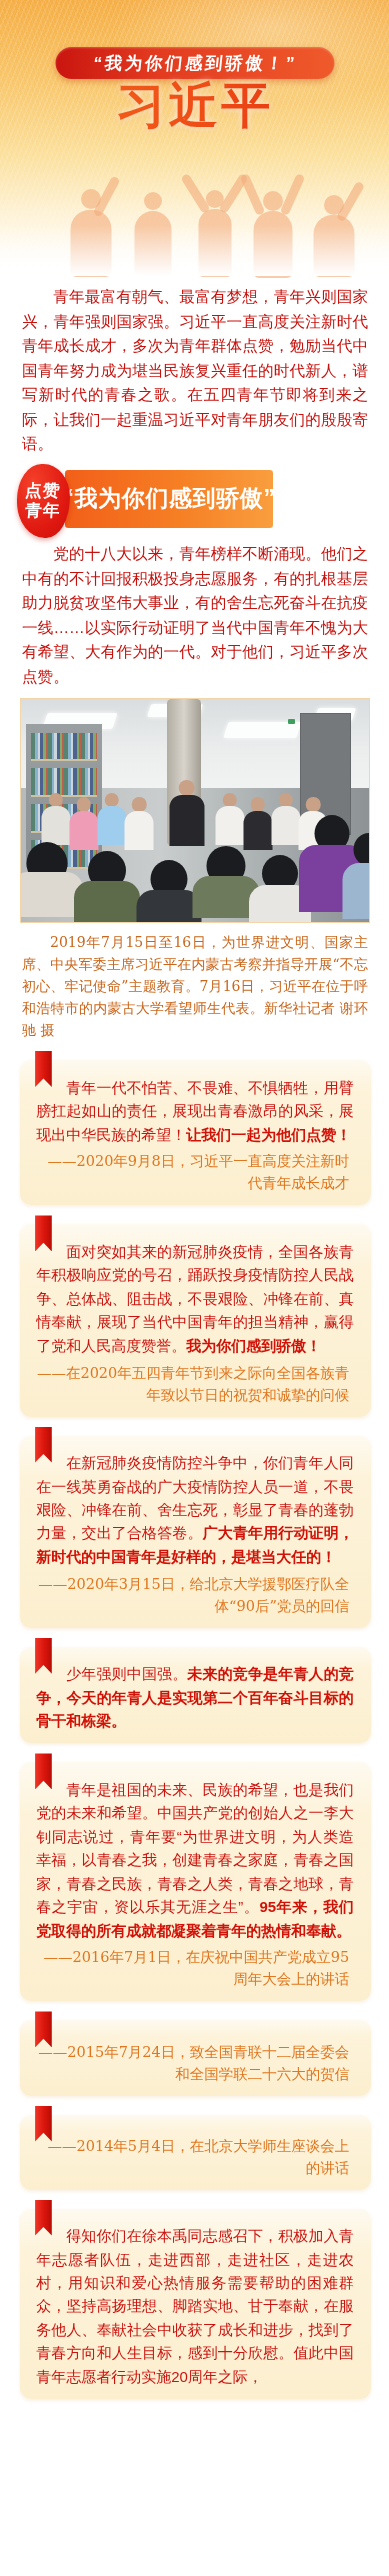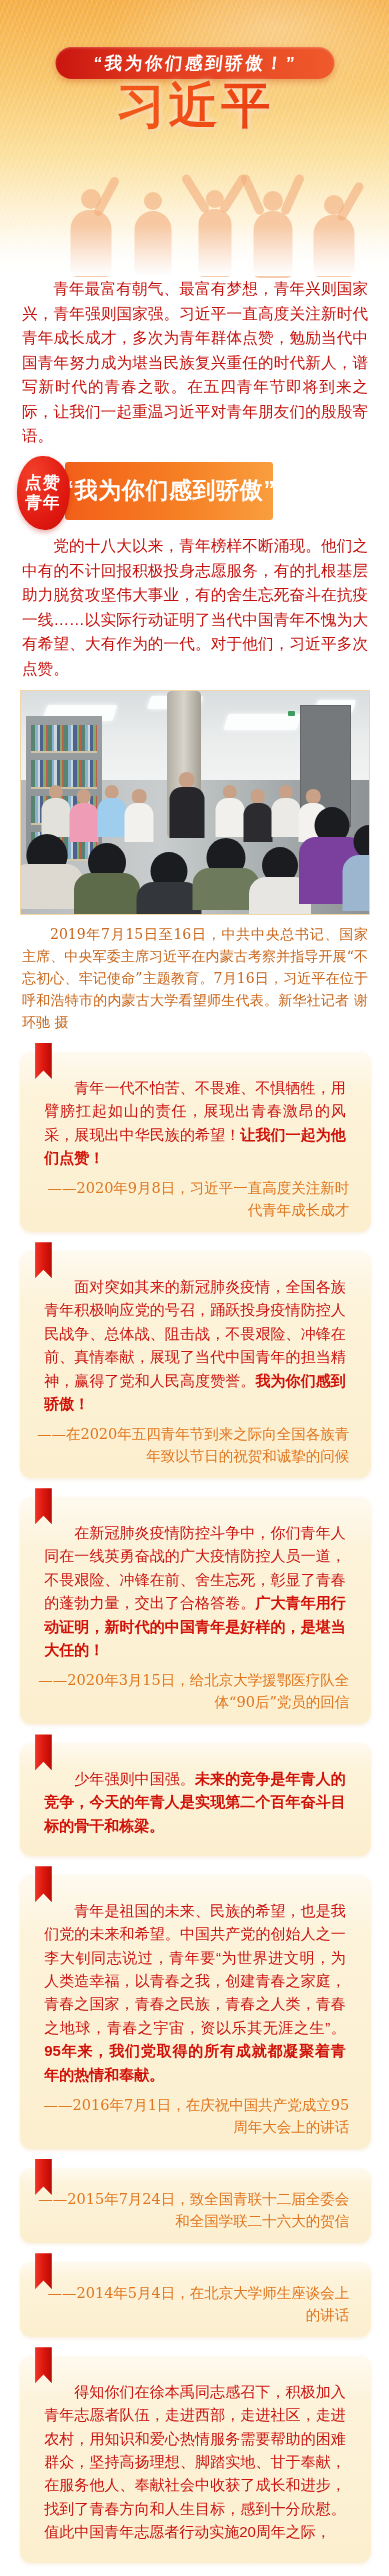--- a/index.html
+++ b/index.html
@@ -35,21 +35,21 @@
   .fig .head{width:20px;height:20px;border-radius:50%;top:0;left:50%;transform:translateX(-50%);}
   .fig .body{top:21px;left:50%;transform:translateX(-50%);width:41px;height:72px;
              border-radius:19px 19px 5.6px 5.6px;}
   .fig .arm{width:9px;height:43px;border-radius:5px;}
   .sil-fade{position:absolute;left:0;right:0;bottom:0;height:51px;
             background:linear-gradient(rgba(255,255,255,0),#ffffff);}
 
   
   .intro,.lead{margin:0 22px;color:#c5120d;font-size:15.6px;line-height:24.5px;
     text-indent:2em;text-align:justify;}
-  .intro{margin-top:1px;}
+  .intro{margin-top:9px;}
   .lead{margin-top:4px;}
 
   
   .badge-row{position:relative;height:74px;margin-top:7.8px;}
   .badge-bar{position:absolute;left:65px;top:5.6px;width:208px;height:58px;border-radius:3.3px;
     background:linear-gradient(90deg,#f25f19 0%,#f67f24 55%,#f99e3e 100%);
     display:flex;align-items:center;justify-content:center;}
   .badge-bar span{color:#fff;font-size:23px;font-weight:800;letter-spacing:0.6px;white-space:nowrap;}
   .badge-blob{position:absolute;left:16.7px;top:0;width:53px;height:74px;
     border-radius:48% 52% 46% 54% / 50% 46% 58% 50%;
@@ -87,21 +87,21 @@
     text-indent:2em;font-family:"DejaVu Serif","Liberation Serif",serif;text-align:justify;}
 
   
   .quote-card{position:relative;margin:19px 19.5px 0;border-radius:11px;
     background:linear-gradient(180deg,#fefaf0 0%,#fdf3da 22%,#fcefcf 100%);
     padding:15.6px 16.7px 11px;box-shadow:0 1.1px 3.3px rgba(225,180,110,.18);}
   .quote-card:first-of-type{margin-top:9px;}
   .ribbon{position:absolute;left:15.6px;top:-9px;width:16.7px;height:36px;
     background:linear-gradient(90deg,#f03428,#da150c 55%,#b50c06);
     clip-path:polygon(0 0,100% 0,100% 100%,50% 76%,0 100%);}
-  .quote-text{margin:8px;color:#cb1410;font-size:15px;line-height:23.4px;text-indent:2em;
+  .quote-text{margin:0;color:#cb1410;font-size:15px;line-height:23.4px;text-indent:2em;
     text-align:justify;}
   .quote-text .bold{font-weight:800;color:#d01208;}
   .quote-src{margin:4.5px 4.5px 0 0;color:#e0761f;font-size:14.5px;line-height:22px;
     text-align:right;font-family:"DejaVu Serif","Liberation Serif",serif;}
 </style>
 </head>
 <body>
 
 <div class="page">
 
@@ -233,21 +233,21 @@
     <div class="pf" style="left:80%;top:52%;width:67px;height:106px;">
         <div class="h" style="width:35px;height:37px;"></div>
         <div class="b" style="width:66px;height:67px;background:#7b3f9e;"></div>
       </div>
     <div class="pf" style="left:93%;top:60%;width:50px;height:89px;">
         <div class="h" style="width:31px;height:33px;"></div>
         <div class="b" style="width:53px;height:56px;background:#9db6cf;"></div>
       </div>
   </div>
 
-  <p class="caption">2019年7月15日至16日，中共中央总书记、国家主席、中央军委主席习近平在内蒙古考察并指导开展“不忘初心、牢记使命”主题教育。7月16日，习近平在位于呼和浩特市的内蒙古大学看望师生代表。新华社记者 谢环驰 摄</p>
+  <p class="caption">2019年7月15日至16日，为世界进文明、国家主席、中央军委主席习近平在内蒙古考察并指导开展“不忘初心、牢记使命”主题教育。7月16日，习近平在位于呼和浩特市的内蒙古大学看望师生代表。新华社记者 谢环驰 摄</p>
 
   <div class="quote-card">
     <div class="ribbon"></div>
     <p class="quote-text"><span>青年一代不怕苦、不畏难、不惧牺牲，用臂膀扛起如山的责任，展现出青春激昂的风采，展现出中华民族的希望！</span><span class="bold">让我们一起为他们点赞！</span></p>
     <div class="quote-src">——2020年9月8日，习近平一直高度关注新时代青年成长成才</div>
   </div>
 
   <div class="quote-card">
     <div class="ribbon"></div>
     <p class="quote-text"><span>面对突如其来的新冠肺炎疫情，全国各族青年积极响应党的号召，踊跃投身疫情防控人民战争、总体战、阻击战，不畏艰险、冲锋在前、真情奉献，展现了当代中国青年的担当精神，赢得了党和人民高度赞誉。</span><span class="bold">我为你们感到骄傲！</span></p>

